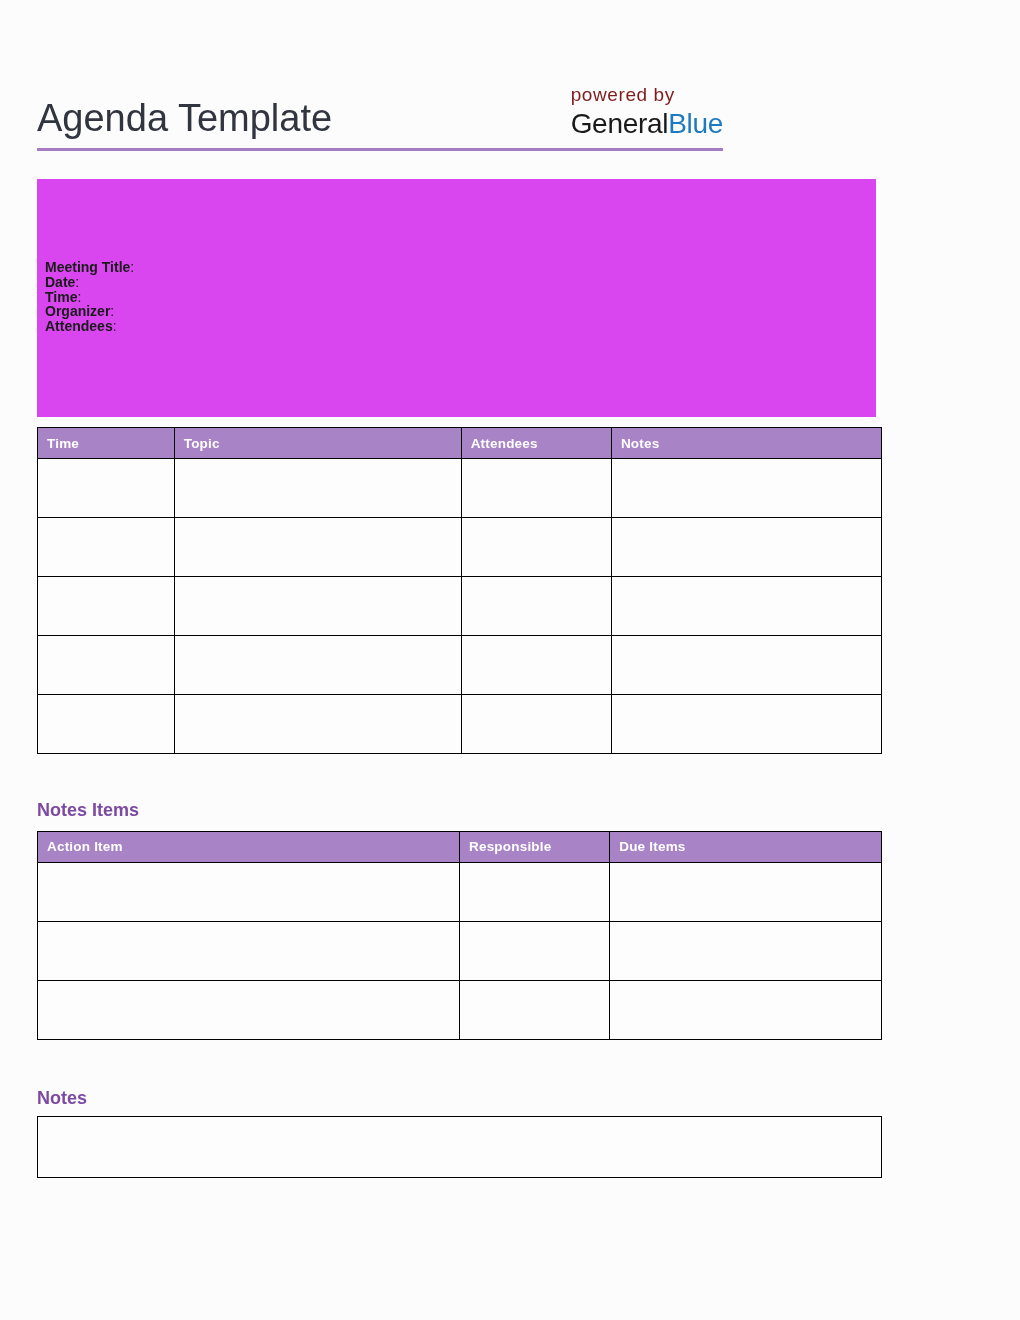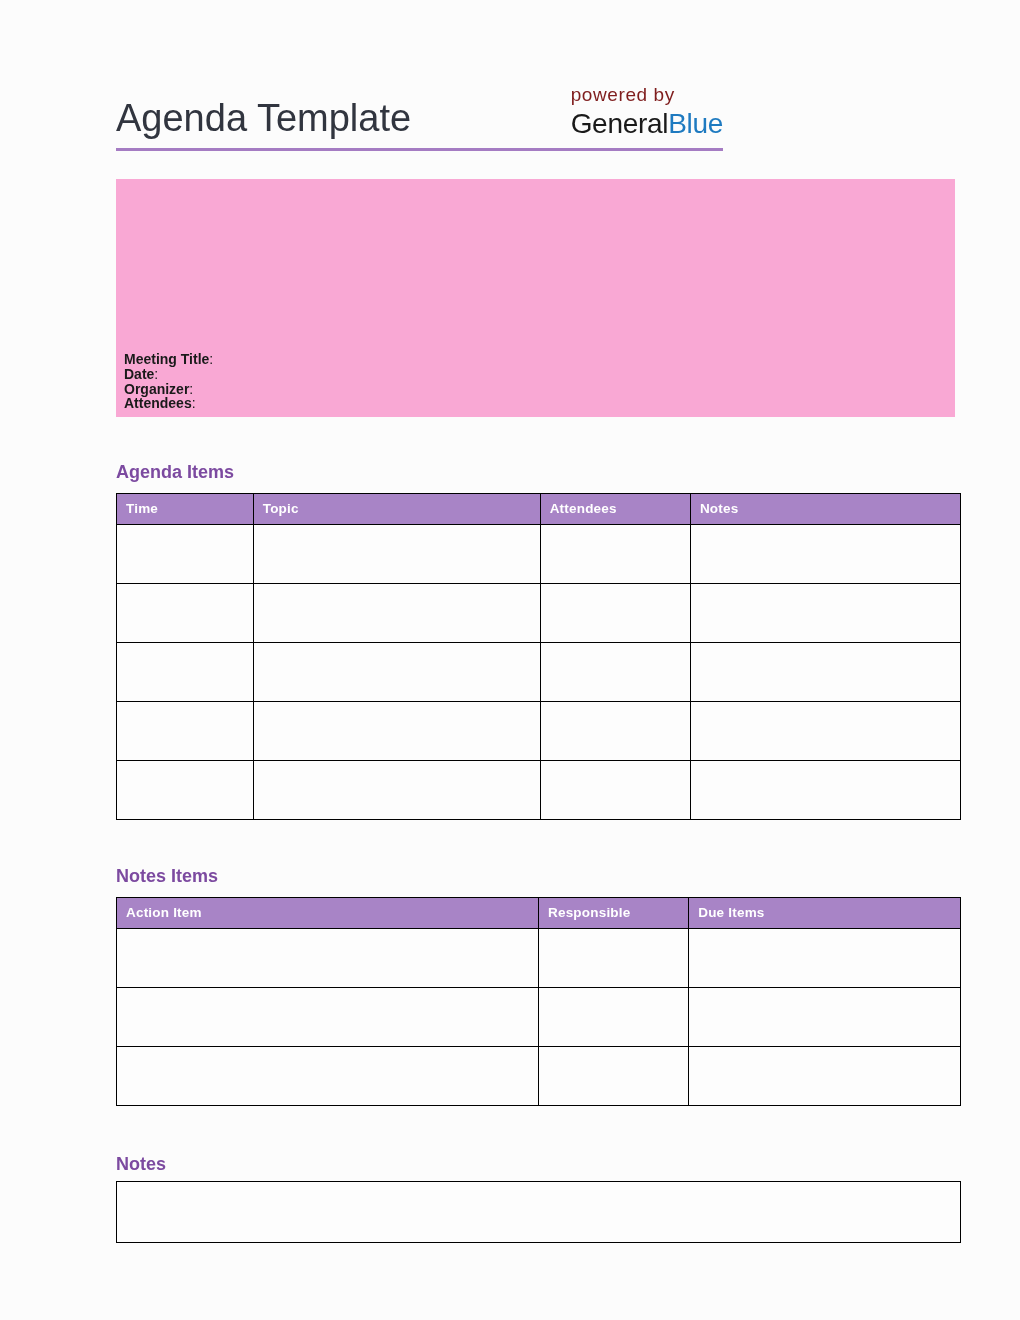--- a/index.html
+++ b/index.html
@@ -3,41 +3,41 @@
 <meta charset="utf-8">
 <style>
   * { margin: 0; padding: 0; box-sizing: border-box; }
   html, body {
     width: 1020px; height: 1320px;
     background: #fcfcfc;
     font-family: "Liberation Sans", "DejaVu Sans", sans-serif;
     color: #1a1a1a;
     overflow: hidden;
   }
-  .page { padding: 84px 88px 0 116px; width: 811px; }
+  .page { padding: 84px 88px 0 37px; width: 811px; }
 
   
   .header { display: flex; align-items: flex-end; justify-content: space-between; }
   .doc-title {
     font-size: 38px; font-weight: 400; line-height: 1.05;
     color: #31353f; letter-spacing: 0;
   }
   .logo-block { display: flex; flex-direction: column; align-items: flex-start; padding-bottom: 1px; }
   .powered-by { font-size: 19px; color: #7f1d1d; letter-spacing: 0.6px; margin-bottom: 4px; }
   .brand { font-size: 28px; line-height: 1; letter-spacing: -0.3px; font-weight: 400; }
   .brand .general { color: #1a1a1a; }
   .brand .blue { color: #1e7ac0; }
   .title-rule { border: none; height: 3px; background: #a57cc3; margin-top: 9px; }
 
   
   .info-box {
     margin-top: 28px; height: 238px; width: 839px;
-    background: #f9a8d4;
+    background: #d946ef;
     padding: 4px 0 6px 8px;
-    display: flex; flex-direction: column; justify-content: flex-end;
+    display: flex; flex-direction: column; justify-content: center;
   }
   .info-row { font-size: 14px; line-height: 1.05; }
   .info-label { font-weight: 700; color: #1a1a1a; }
   .info-sep { font-weight: 400; }
   .info-value { font-weight: 400; padding-left: 4px; }
 
   
   .section-heading {
     color: #7c4aa0; font-size: 18px; font-weight: 700; line-height: 1.1;
   }
@@ -79,28 +79,30 @@
   <hr class="title-rule">
 
   <div class="info-box">
     <div class="info-row">
       <span class="info-label">Meeting Title</span><span class="info-sep">:</span><span class="info-value"></span>
     </div>
     <div class="info-row">
       <span class="info-label">Date</span><span class="info-sep">:</span><span class="info-value"></span>
     </div>
     <div class="info-row">
+      <span class="info-label">Time</span><span class="info-sep">:</span><span class="info-value"></span>
+    </div>
+    <div class="info-row">
       <span class="info-label">Organizer</span><span class="info-sep">:</span><span class="info-value"></span>
     </div>
     <div class="info-row">
       <span class="info-label">Attendees</span><span class="info-sep">:</span><span class="info-value"></span>
     </div>
   </div>
 
-  <div class="section-heading agenda-heading">Agenda Items</div>
   <table>
     <colgroup>
       <col style="width:16.2%">
         <col style="width:34%">
         <col style="width:17.8%">
         <col style="width:32%">
     </colgroup>
     <thead>
       <tr>
         <th>Time</th>

